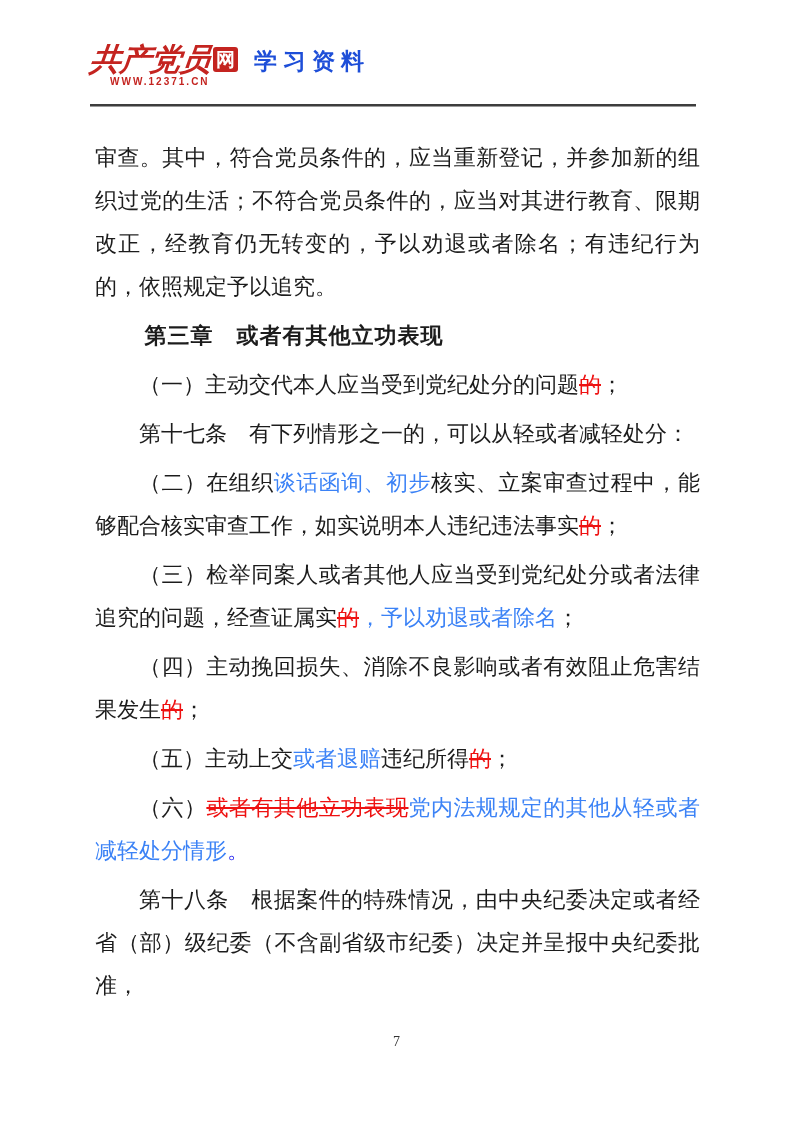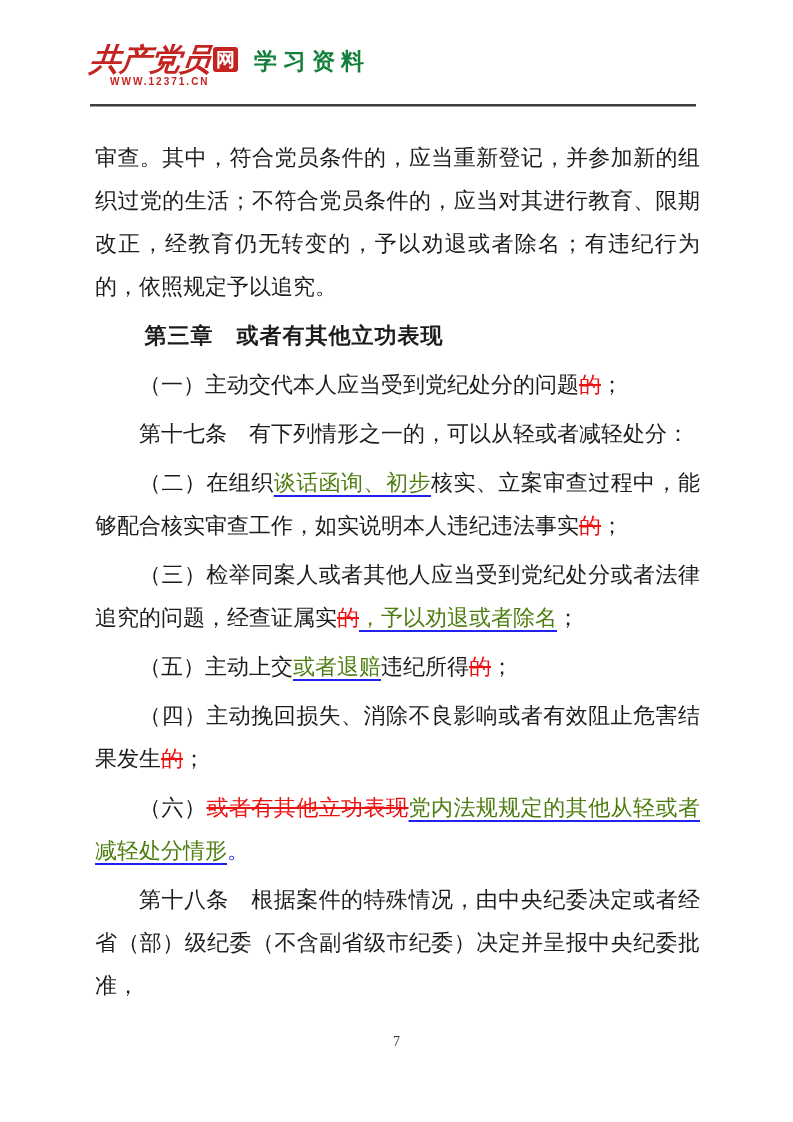--- a/index.html
+++ b/index.html
@@ -51,21 +51,21 @@
   .logo-url {
     color: #c42420;
     font-size: 10px;
     font-weight: bold;
     letter-spacing: 2px;
     margin-top: 1px;
     margin-left: 20px;
     font-family: "Liberation Sans", sans-serif;
   }
   .header-title {
-    color: #15803d;
+    color: #1d4ed8;
     font-size: 23px;
     font-weight: bold;
     letter-spacing: 6px;
     padding-bottom: 8px;
   }
   .rule {
     position: absolute;
     left: 90px;
     top: 104px;
     width: 606px;
@@ -79,21 +79,21 @@
     top: 136px;
     width: 605px;
     font-size: 22px;
     line-height: 43px;
     text-align: justify;
   }
   .content p { margin: 0 0 6px 0; text-indent: 2em; }
   .content p.noindent { text-indent: 0; }
   .content p.heading { font-weight: bold; text-indent: 2.25em; letter-spacing: 1px; }
   .del { color: #ee1111; text-decoration: line-through; text-decoration-color: #ee1111; }
-  .ins { color: #4d7c0f; text-decoration: underline; text-decoration-color: #2222ee; text-underline-offset: 5px; }
+  .ins { color: #3b82f6; text-decoration-color: #2222ee; text-underline-offset: 5px; }
   .insdot { color: #2222ee; }
   .pagenum {
     position: absolute;
     left: 0;
     top: 1034px;
     width: 793px;
     text-align: center;
     font-size: 14px;
     color: #333333;
     font-family: "Liberation Serif", serif;
@@ -124,23 +124,23 @@
     <p class="heading"><span>第三章　或者有其他立功表现</span></p>
 
     <p><span>（一）主动交代本人应当受到党纪处分的问题</span><span class="del">的</span><span>；</span></p>
 
     <p><span>第十七条　有下列情形之一的，可以从轻或者减轻处分：</span></p>
 
     <p><span>（二）在组织</span><span class="ins">谈话函询、初步</span><span>核实、立案审查过程中，能够配合核实审查工作，如实说明本人违纪违法事实</span><span class="del">的</span><span>；</span></p>
 
     <p><span>（三）检举同案人或者其他人应当受到党纪处分或者法律追究的问题，经查证属实</span><span class="del">的</span><span class="ins">，予以劝退或者除名</span><span>；</span></p>
 
+    <p><span>（四）主动挽回损失、消除不良影响或者有效阻止危害结果发生</span><span class="del">的</span><span>；</span></p>
+
     <p><span>（五）主动上交</span><span class="ins">或者退赔</span><span>违纪所得</span><span class="del">的</span><span>；</span></p>
-
-    <p><span>（四）主动挽回损失、消除不良影响或者有效阻止危害结果发生</span><span class="del">的</span><span>；</span></p>
 
     <p><span>（六）</span><span class="del">或者有其他立功表现</span><span class="ins">党内法规规定的其他从轻或者减轻处分情形</span><span class="insdot">。</span></p>
 
     <p><span>第十八条　根据案件的特殊情况，由中央纪委决定或者经省（部）级纪委（不含副省级市纪委）决定并呈报中央纪委批准，</span></p>
 
   </div>
 
   <div class="pagenum">7</div>
 
 </div>

